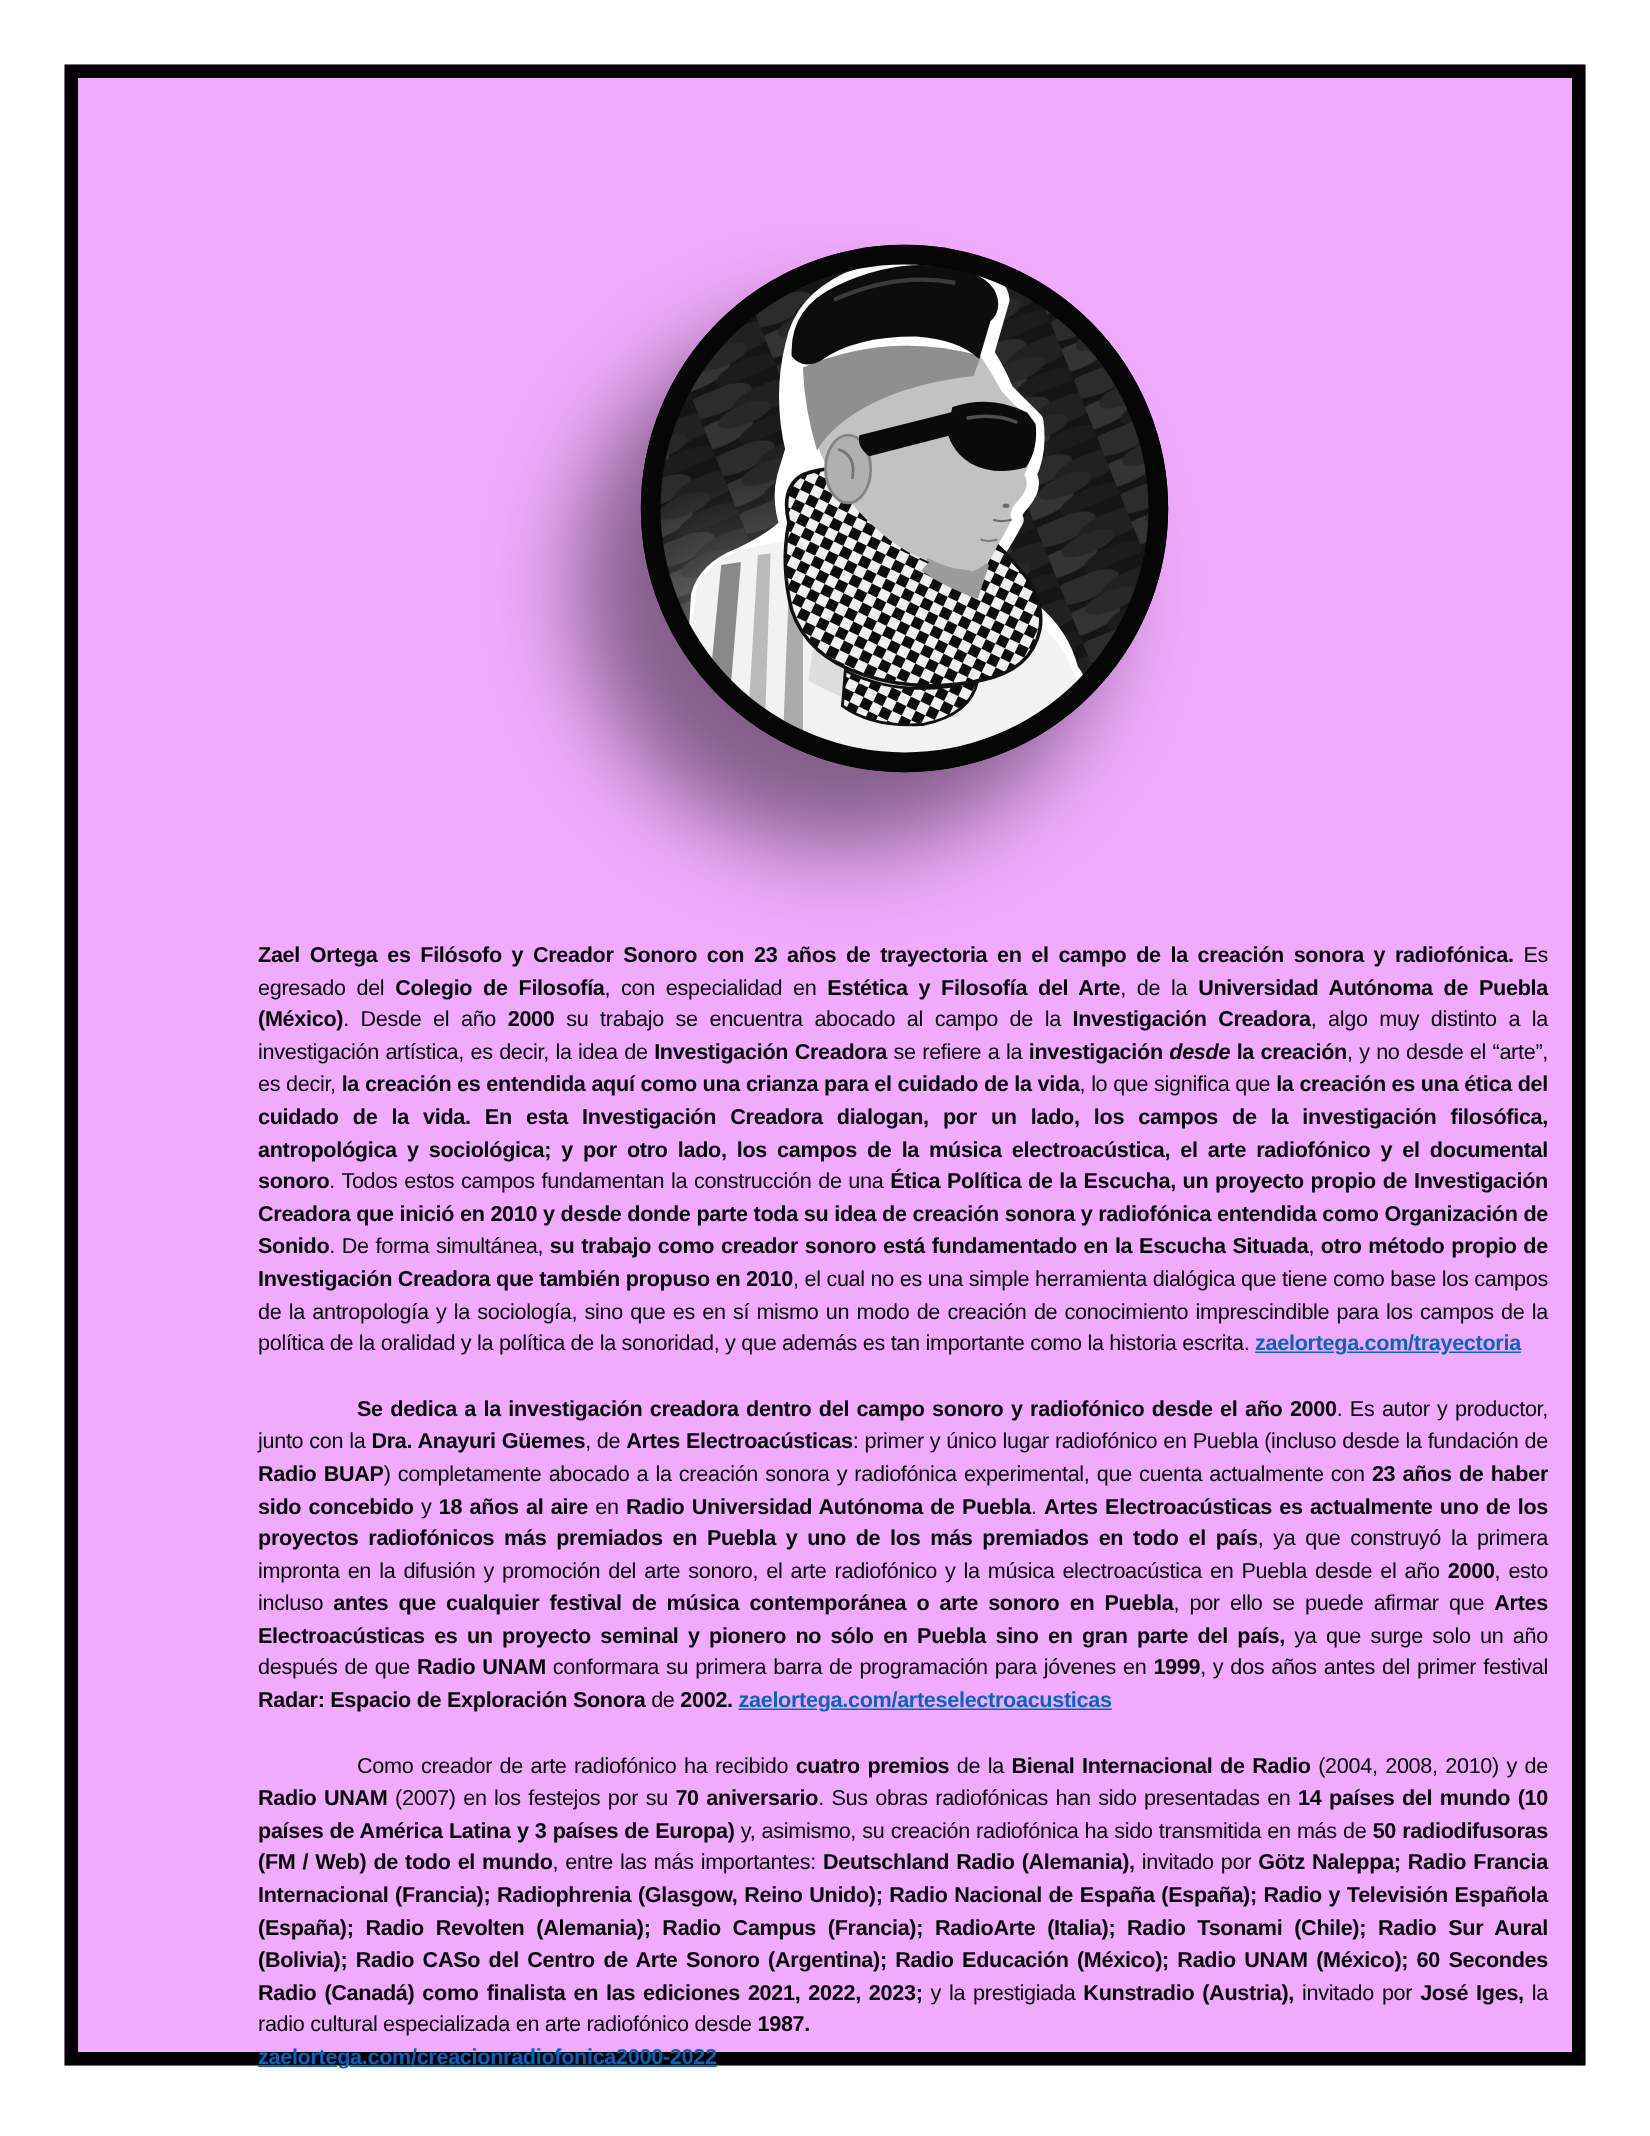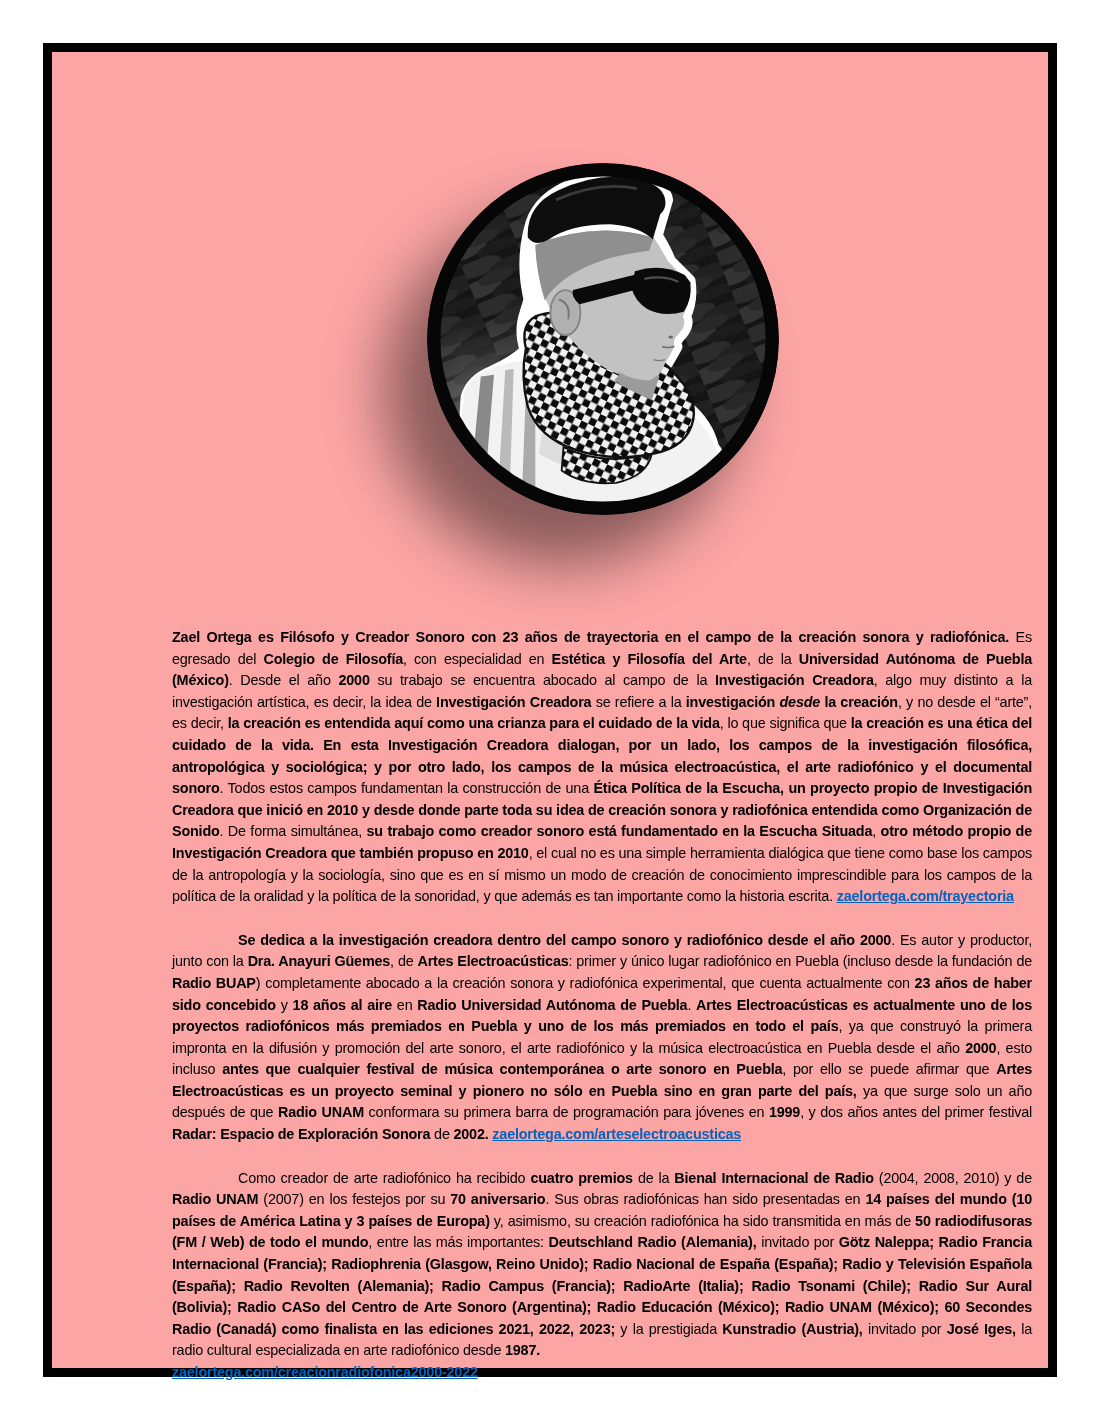--- a/index.html
+++ b/index.html
@@ -2,21 +2,21 @@
 <html><head>
 <meta charset="utf-8">
 <style>
   html,body{margin:0;padding:0;}
   body{
     width:1100px;height:1424px;position:relative;background:#ffffff;
     font-family:"Liberation Sans", sans-serif;overflow:hidden;
   }
   .page-frame{
     position:absolute;left:43px;top:43px;width:1014px;height:1334px;
-    border:9px solid #000;box-sizing:border-box;background:#fca5a5;
+    border:9px solid #000;box-sizing:border-box;background:#f0abfc;
   }
   .portrait-wrap{
     position:absolute;left:363px;top:99px;width:376px;height:376px;
   }
   .portrait-wrap svg{
     filter:drop-shadow(-42px 50px 30px rgba(0,0,0,0.45));
   }
   .bio-text{
     position:absolute;left:120px;top:575px;width:860px;
     font-size:14.4px;line-height:21.6px;color:#000;

